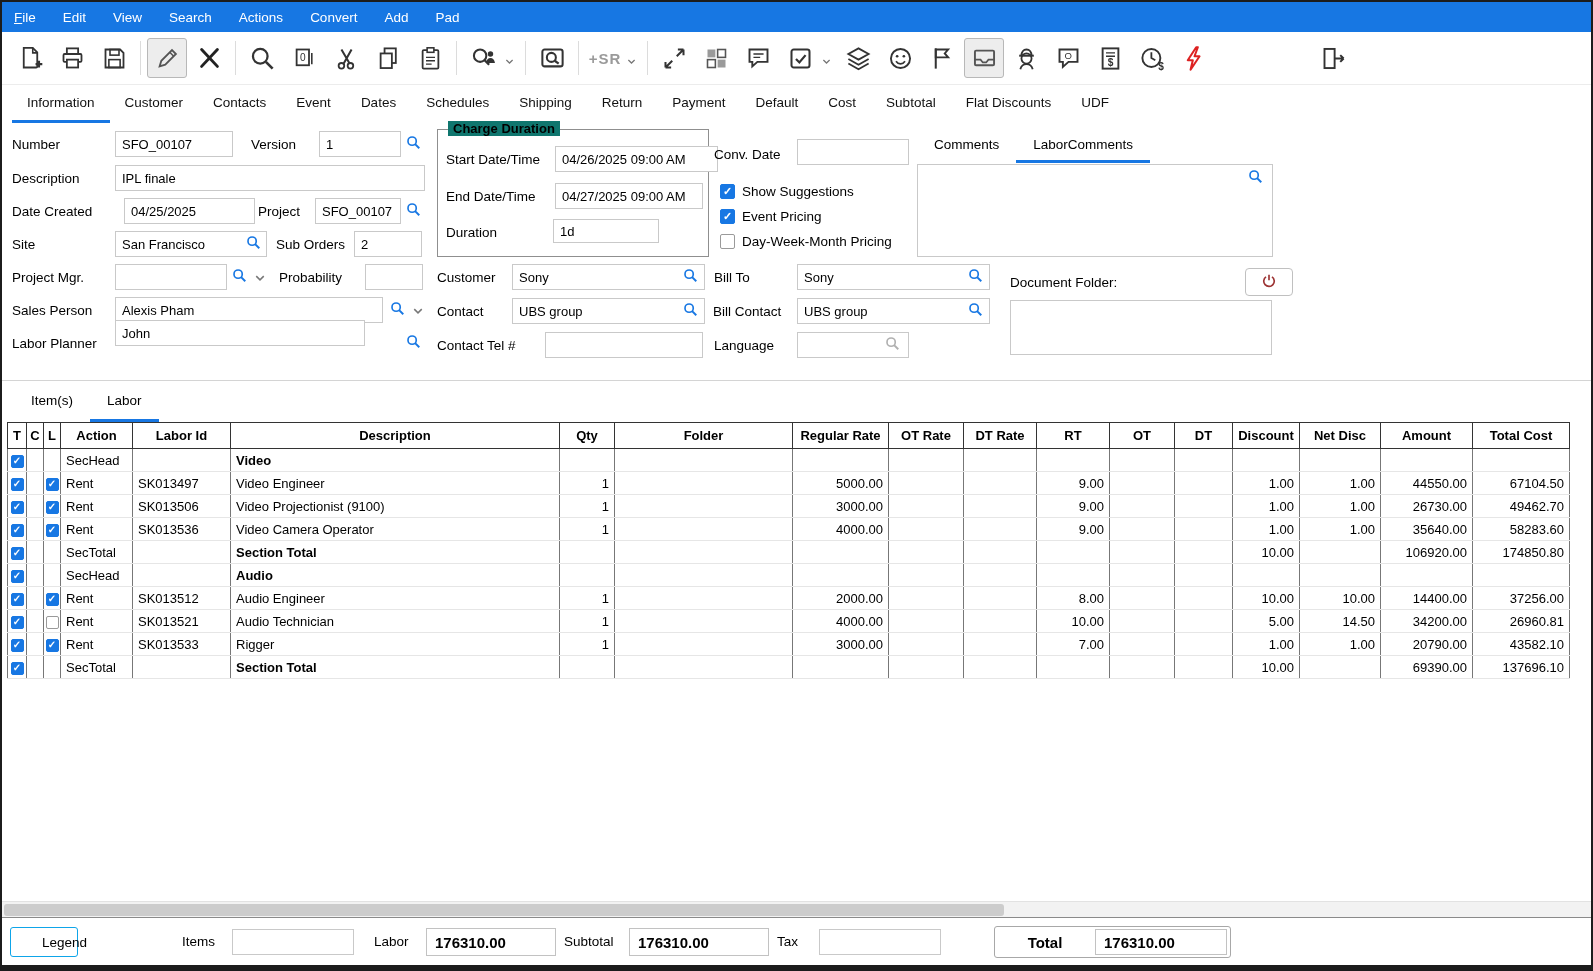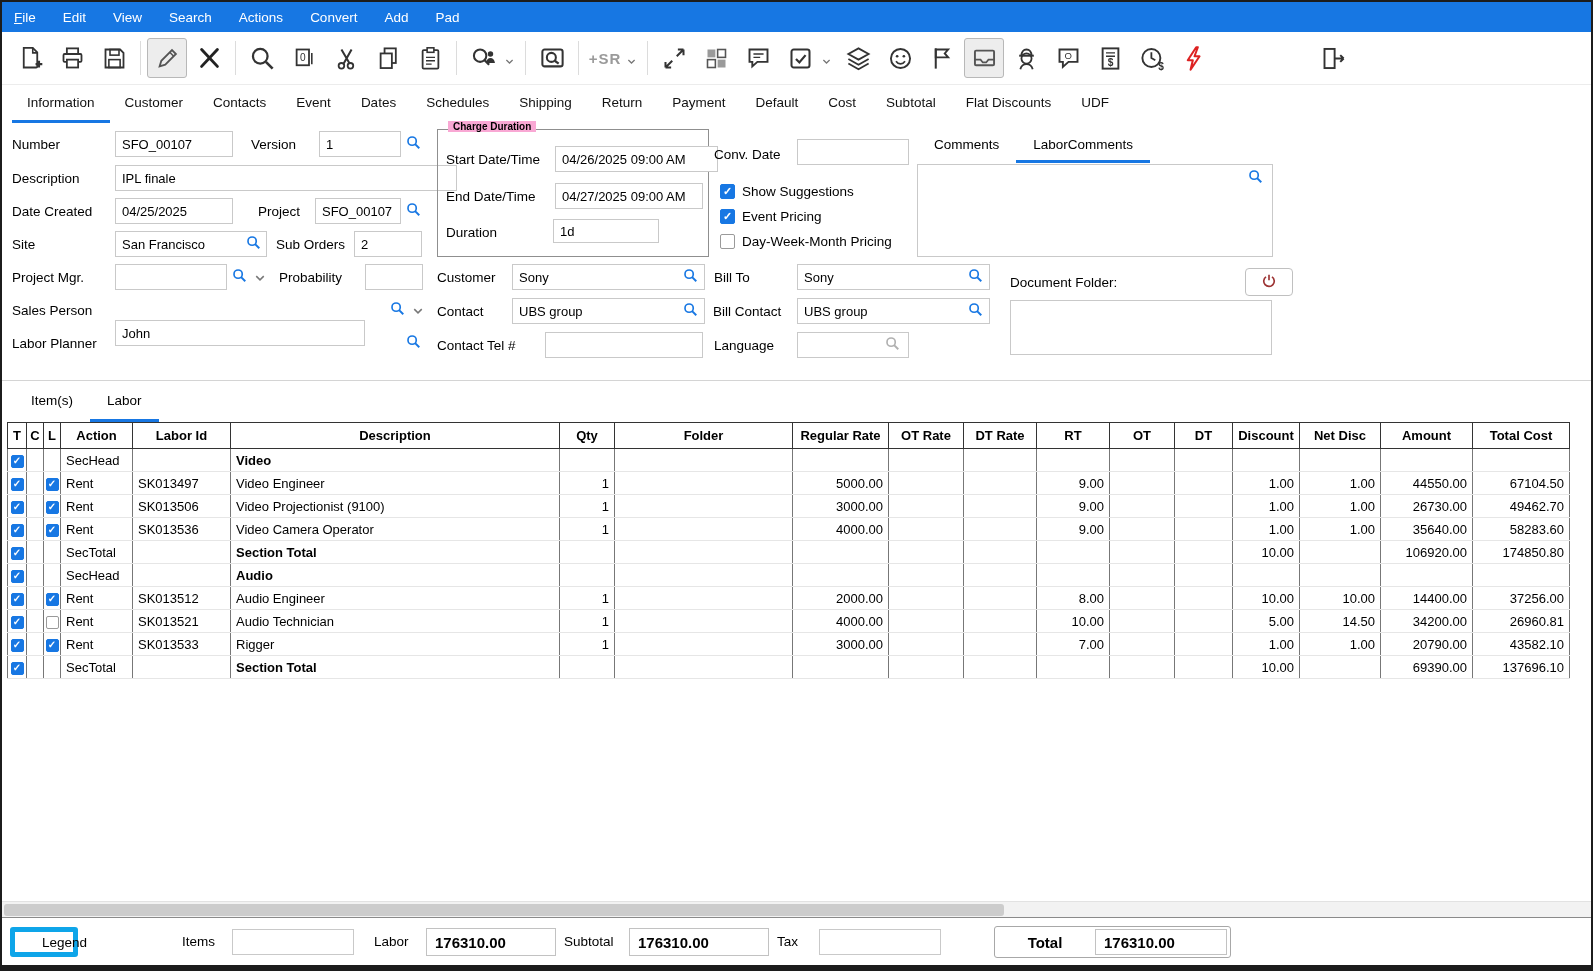--- a/index.html
+++ b/index.html
@@ -33,21 +33,21 @@
 
   
   .formarea { position:relative; height:257px; flex:0 0 auto; font-size:13.5px; }
   .flabel { position:absolute; white-space:nowrap; color:#000; }
   .fld { position:absolute; height:26px; border:1px solid #c9c9c9; background:#fff; padding:2px 6px;
          font:13px "Liberation Sans",sans-serif; color:#000; }
   textarea.fld { resize:none; }
   .icon16 { position:absolute; width:18px; height:18px; }
   .icon16 svg { width:18px; height:18px; }
   .chargebox { position:absolute; left:435px; top:6px; width:272px; height:128px; border:1px solid #8f8f8f; }
-  .chargeleg { position:absolute; left:10px; top:-9px; background:#f9a8d4; padding:0 5px; font-weight:bold; font-size:10px; }
+  .chargeleg { position:absolute; left:10px; top:-9px; background:#0f766e; padding:0 5px; font-weight:bold; font-size:13px; }
   .chk { position:absolute; display:flex; align-items:center; gap:7px; }
   .box { width:15px; height:15px; border:1.5px solid #9a9a9a; border-radius:2px; background:#fff;
          display:inline-flex; align-items:center; justify-content:center; flex:0 0 auto; }
   .box.on { background:#1777e3; border-color:#1777e3; color:#fff; font-size:11px; font-weight:bold; line-height:1; }
   .ctabs { position:absolute; left:915px; top:8px; display:flex; }
   .ctab { padding:6px 17px 8px; font-size:13.5px; border-bottom:3px solid transparent; white-space:nowrap; }
   .ctab.active { border-bottom-color:#1777e3; }
   .pwrbtn { position:absolute; left:1243px; top:145px; width:48px; height:28px; border:1px solid #c0c0c0;
             border-radius:4px; display:flex; align-items:center; justify-content:center; background:#fff; }
   .pwrbtn svg { width:18px; height:18px; }
@@ -70,21 +70,21 @@
   tr.sechead td.cdesc, tr.sectotal td.cdesc { font-weight:bold; }
 
   .spacer { flex:1 1 auto; background:#fff; }
 
   
   .hscroll { height:16px; background:#f2f2f2; border-top:1px solid #e2e2e2; position:relative; flex:0 0 auto; }
   .hthumb { position:absolute; left:2px; top:2px; height:12px; width:1000px; background:#ccc; border-radius:3px; }
 
   
   .bottombar { height:48px; border-top:1px solid #8a8a8a; position:relative; flex:0 0 auto; font-size:13.5px; }
-  .bbtn { position:absolute; left:8px; top:9px; width:68px; height:30px; border:5px solid #0ea5e9;
+  .bbtn { position:absolute; left:8px; top:9px; width:68px; height:30px; border:1px solid #0ea5e9;
           border-radius:3px; background:#fff; display:flex; align-items:center; justify-content:center;padding-left:41px; }
   .bval { position:absolute; height:28px; border:1px solid #c2c2c2; background:#fff; font-weight:bold;
           font-size:15px; display:flex; align-items:center; padding:0 8px; }
   .binput { position:absolute; height:26px; border:1px solid #c9c9c9; background:#fff; padding:2px 6px;
             font:13px "Liberation Sans",sans-serif; }
   .totalbox { position:absolute; left:992px; top:8px; width:237px; height:32px; border:1px solid #a8a8a8;
               border-radius:3px; display:flex; align-items:center; background:#fff; }
   .totallabel { flex:0 0 100px; text-align:center; font-weight:bold; font-size:15px; }
   .totalval { flex:1; height:26px; margin-right:3px; border:1px solid #c2c2c2; display:flex; align-items:center;
               padding:0 8px; font-weight:bold; font-size:15px; }
@@ -320,24 +320,24 @@
     <span class="flabel" style="left:10px;top:14px">Number</span>
     <input class="fld" style="left: 113px; top: 8px; width: 118px;" value="SFO_00107">
     <span class="flabel" style="left:249px;top:14px">Version</span>
     <input class="fld" style="left: 317px; top: 8px; width: 82px;" value="1">
     <span class="icon16" style="left:403px;top:11px"><svg viewBox="0 0 24 24">
           <circle cx="9.5" cy="9.5" r="5.5" fill="none" stroke="#1777e3" stroke-width="2.2"></circle>
           <line x1="13.5" y1="13.5" x2="19" y2="19" stroke="#1777e3" stroke-width="2.6"></line>
         </svg></span>
 
     <span class="flabel" style="left:10px;top:48px">Description</span>
-    <input class="fld" style="left: 113px; top: 42px; width: 342px;" value="IPL finale">
+    <input class="fld" style="left: 113px; top: 42px; width: 310px;" value="IPL finale">
 
     <span class="flabel" style="left:10px;top:81px">Date Created</span>
-    <input class="fld" style="left: 113px; top: 75px; width: 118px;" value="04/25/2025">
+    <input class="fld" style="left: 122px; top: 75px; width: 131px;" value="04/25/2025">
     <span class="flabel" style="left:256px;top:81px">Project</span>
     <input class="fld" style="left: 313px; top: 75px; width: 86px;" value="SFO_00107">
     <span class="icon16" style="left:403px;top:78px"><svg viewBox="0 0 24 24">
           <circle cx="9.5" cy="9.5" r="5.5" fill="none" stroke="#1777e3" stroke-width="2.2"></circle>
           <line x1="13.5" y1="13.5" x2="19" y2="19" stroke="#1777e3" stroke-width="2.6"></line>
         </svg></span>
 
     <span class="flabel" style="left:10px;top:114px">Site</span>
     <input class="fld" style="left: 113px; top: 108px; width: 152px;" value="San Francisco">
     <span class="icon16" style="left:243px;top:111px"><svg viewBox="0 0 24 24">
@@ -353,20 +353,21 @@
           <circle cx="9.5" cy="9.5" r="5.5" fill="none" stroke="#1777e3" stroke-width="2.2"></circle>
           <line x1="13.5" y1="13.5" x2="19" y2="19" stroke="#1777e3" stroke-width="2.6"></line>
         </svg></span>
     <span class="icon16" style="left:249px;top:146px"><svg viewBox="0 0 24 24">
           <path d="M7 9.5l5 5 5-5" fill="none" stroke="#777" stroke-width="2"></path>
         </svg></span>
     <span class="flabel" style="left:277px;top:147px">Probability</span>
     <input class="fld" style="left: 363px; top: 141px; width: 58px;" value="">
 
     <span class="flabel" style="left:10px;top:180px">Sales Person</span>
+    <input class="fld" style="left: 113px; top: 174px; width: 268px;" value="Alexis Pham">
     <span class="icon16" style="left:387px;top:177px"><svg viewBox="0 0 24 24">
           <circle cx="9.5" cy="9.5" r="5.5" fill="none" stroke="#1777e3" stroke-width="2.2"></circle>
           <line x1="13.5" y1="13.5" x2="19" y2="19" stroke="#1777e3" stroke-width="2.6"></line>
         </svg></span>
     <span class="icon16" style="left:407px;top:179px"><svg viewBox="0 0 24 24">
           <path d="M7 9.5l5 5 5-5" fill="none" stroke="#777" stroke-width="2"></path>
         </svg></span>
 
     <span class="flabel" style="left:10px;top:213px">Labor Planner</span>
     <input class="fld" style="left: 113px; top: 197px; width: 250px;" value="John">

